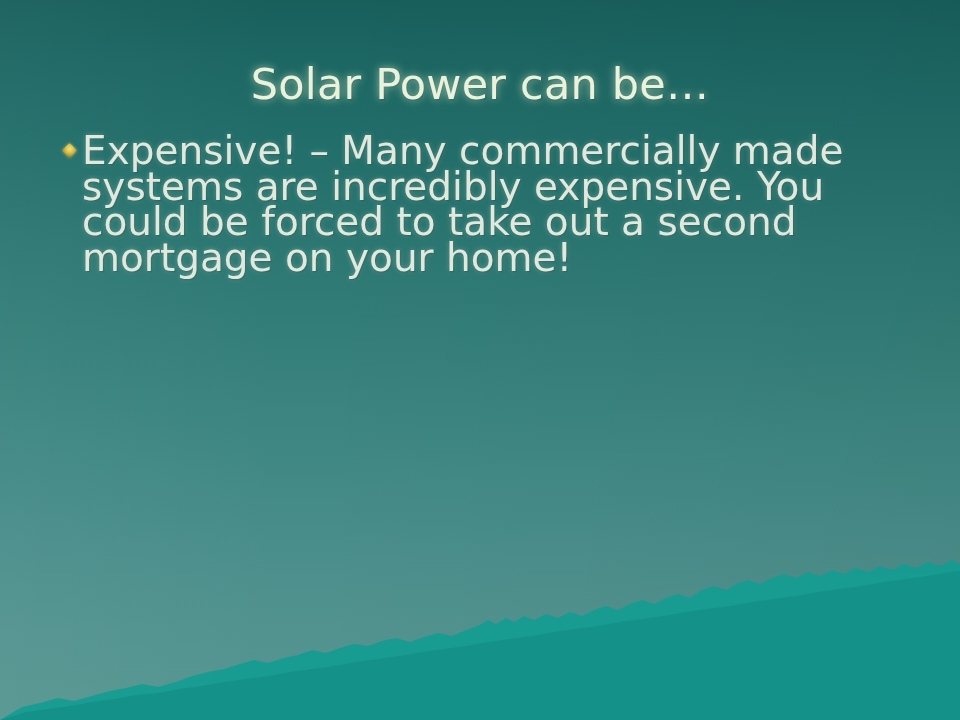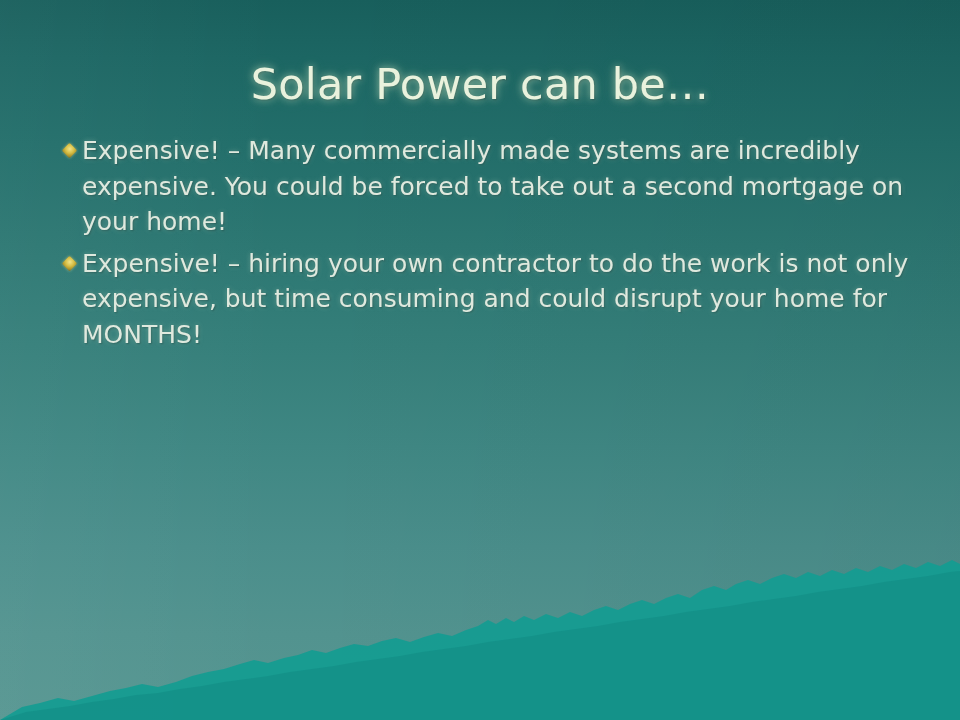--- a/index.html
+++ b/index.html
@@ -90,21 +90,21 @@
   .diamond {
     width: 11px;
     height: 11px;
     background: radial-gradient(circle at 42% 38%, #f2e48a 0%, #d7bf46 45%, #a8912b 78%, #7d6b1f 100%);
     transform: rotate(45deg);
     border-radius: 1.5px;
     box-shadow: 0 0 3px rgba(245,230,150,0.55);
   }
   .bullet-text {
     flex: 1 1 auto;
-    font-size: 25px;
+    font-size: 39px;
     line-height: 35.5px;
     color: #dfe9de;
     text-shadow:
       0 0 5px rgba(215,235,212,0.35),
       1px 1px 2px rgba(12,52,50,0.50);
   }
 </style>
 </head>
 <body>
 
@@ -136,21 +136,15 @@
   <div class="bullets">
 
     <div class="bullet-row">
       <span class="bullet-mark">
         <span class="diamond"></span>
       </span>
       <span class="bullet-text">Expensive! – Many commercially made systems are incredibly expensive. You could be forced to take out a second mortgage on your home!</span>
     </div>
 
 
-    <div class="bullet-row">
-      <span class="bullet-mark">
-        <span class="diamond"></span>
-      </span>
-      <span class="bullet-text">Expensive! – hiring your own contractor to do the work is not only expensive, but time consuming and could disrupt your home for MONTHS!</span>
-    </div>
 
   </div>
 </div>
 
 </body></html>

